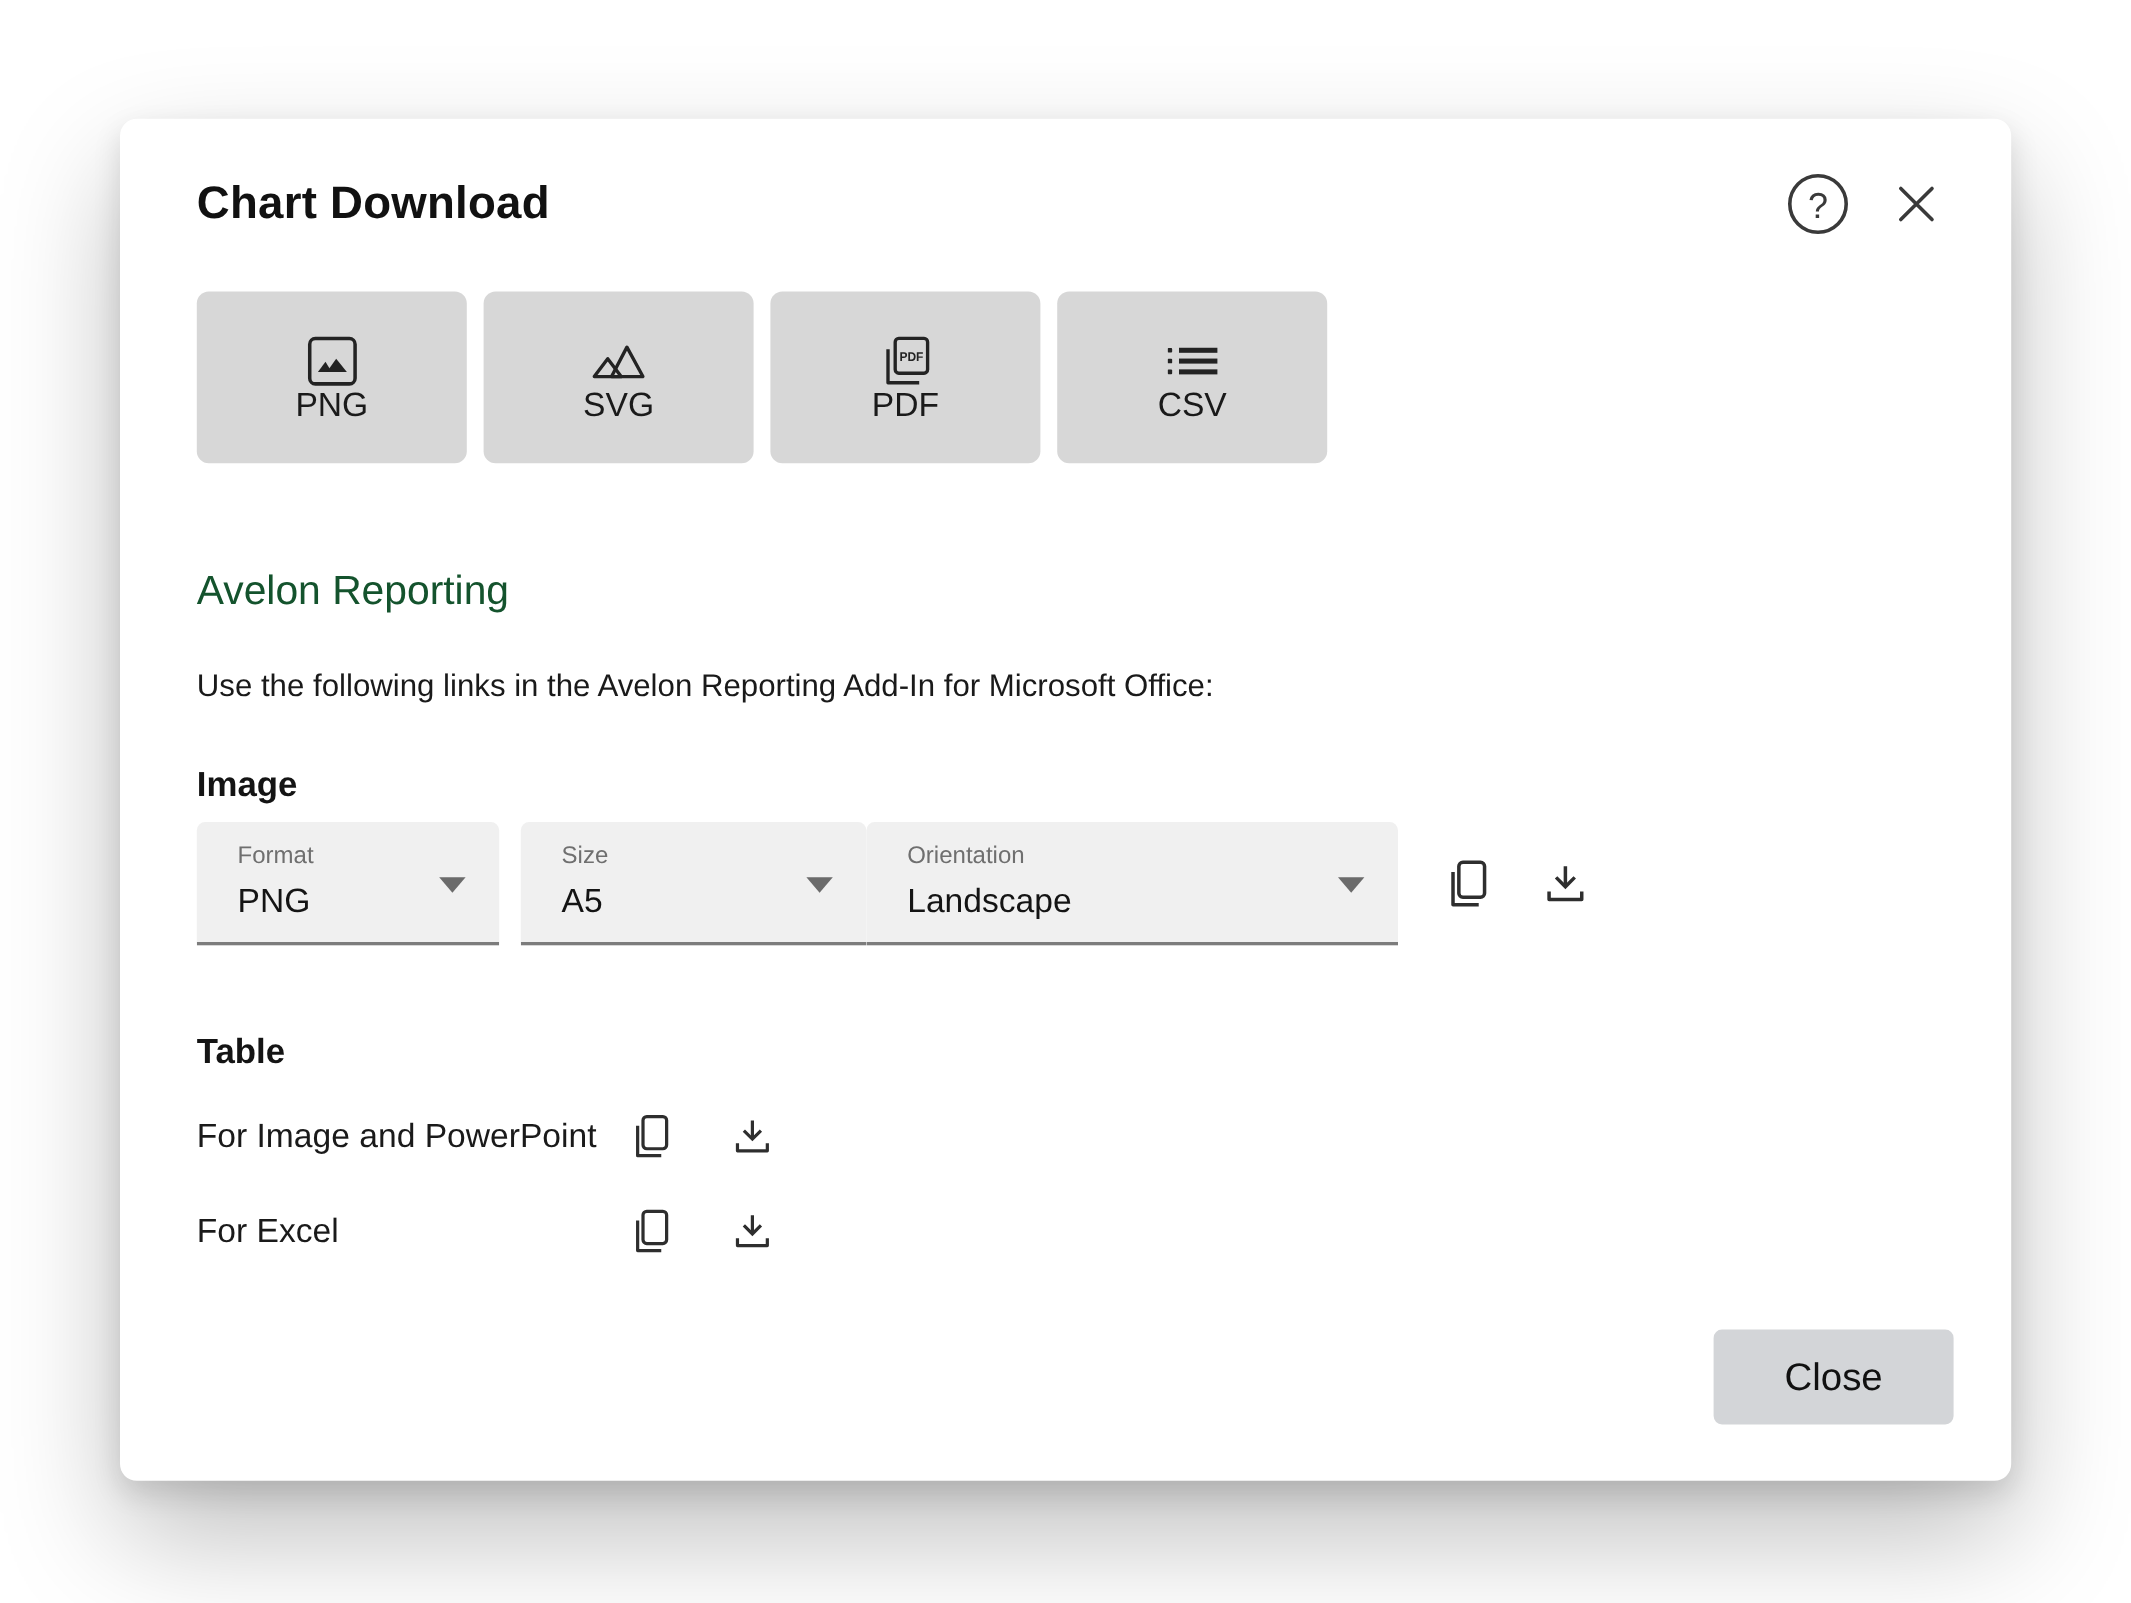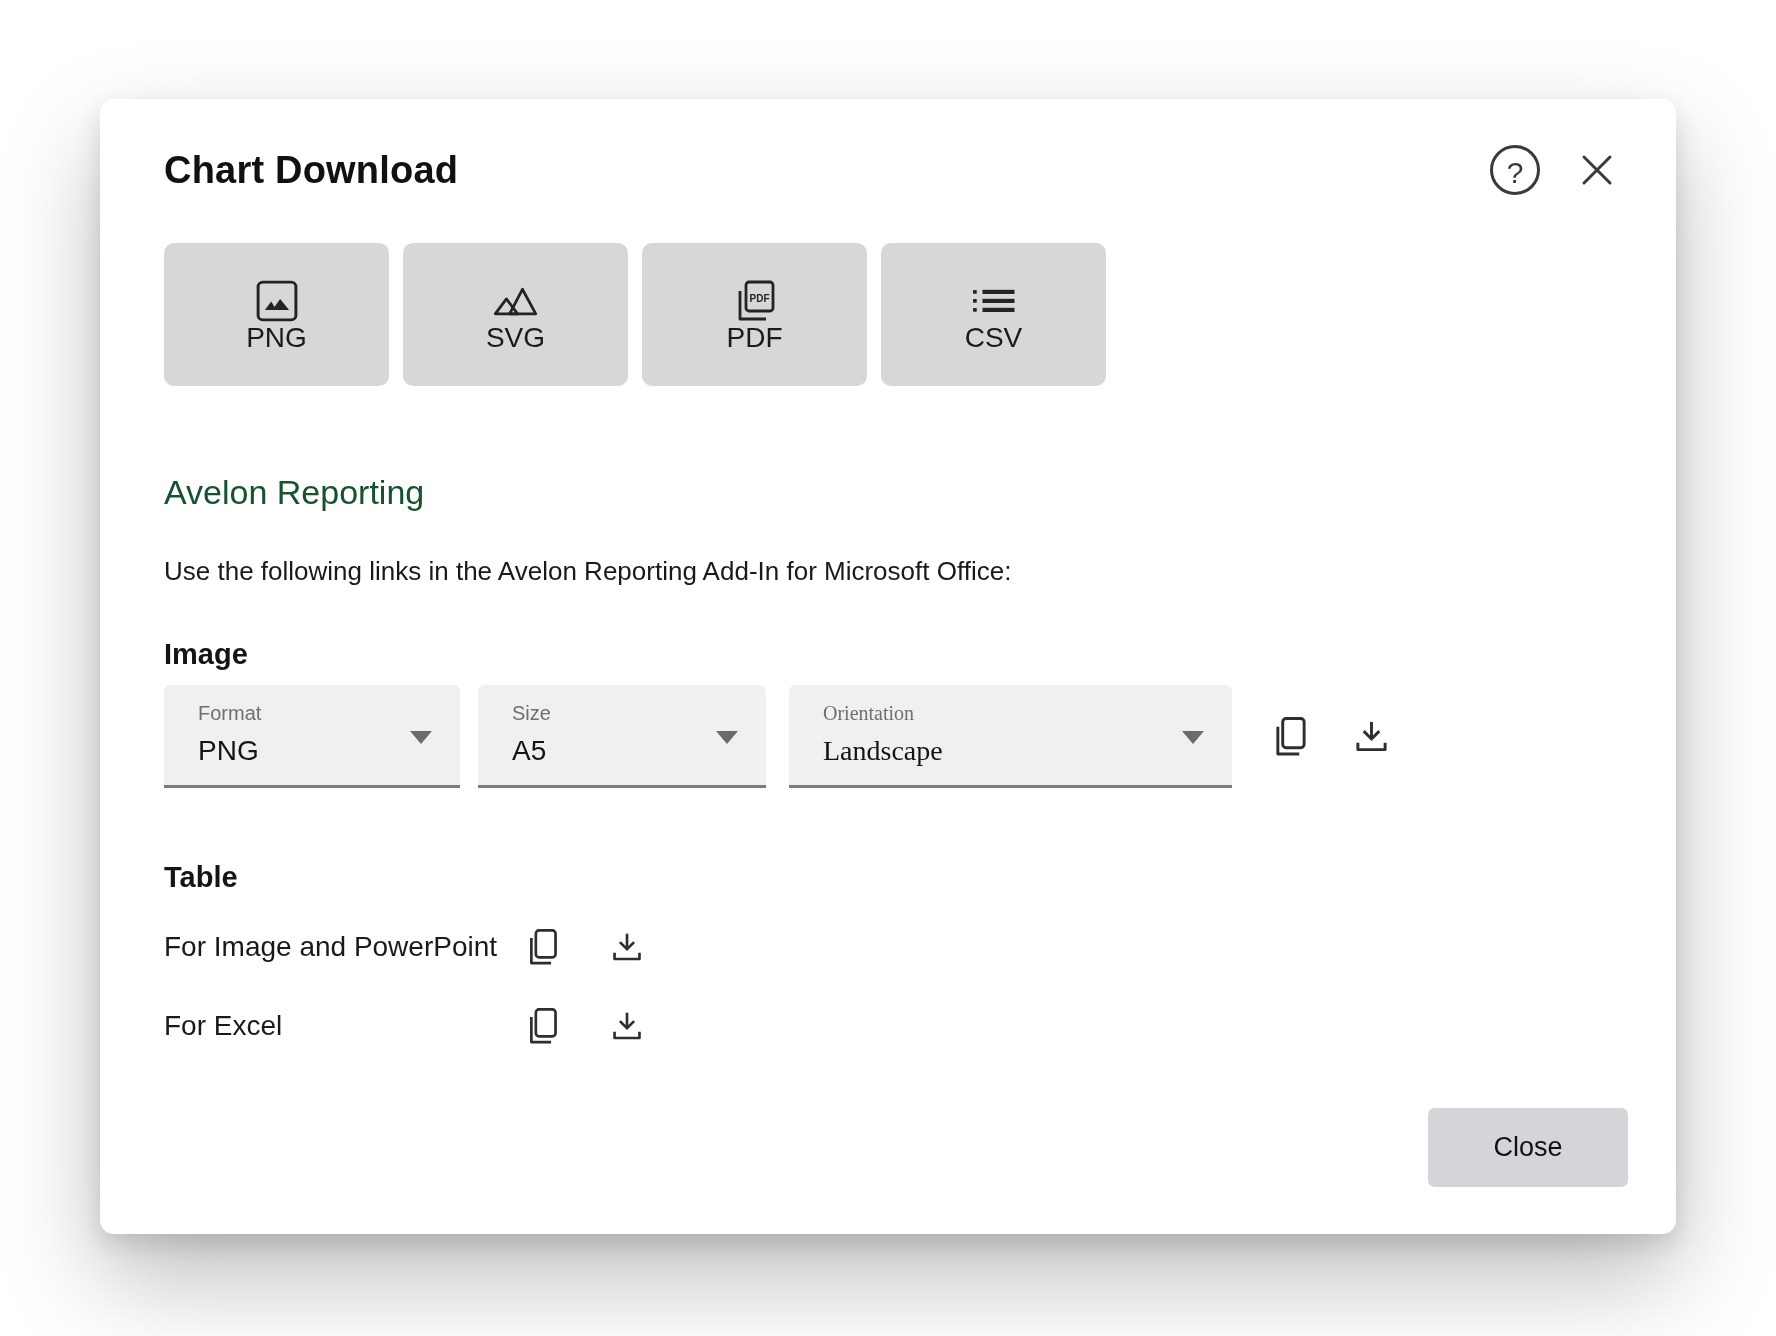--- a/index.html
+++ b/index.html
@@ -34,41 +34,41 @@
   .sec-heading{margin-top:86px;font-size:34px;font-weight:500;color:#14532d;line-height:1.2;}
   .body-text{margin-top:42px;font-size:26px;color:#1a1a1a;line-height:1.3;}
   .sub-heading{margin-top:48px;font-size:29px;font-weight:700;color:#141414;line-height:1.2;}
   
   .fields{display:flex;align-items:center;margin-top:14px;}
   .field{
     position:relative;height:103px;background:#f0f0f0;
     border-radius:7px 7px 0 0;border-bottom:3px solid #7c7c7c;
     box-sizing:border-box;padding:16px 0 0 34px;cursor:pointer;
   }
-  .field.w1{width:296px;}
+  .field.w1{width:252px;}
   .field.w2{width:288px;margin-left:18px;}
-  .field.w3{width:443px;margin-left:23px;font-family:Liberation Serif, serif;}
+  .field.w3{width:443px;}
   .field .flabel{font-size:20px;color:#6f6f6f;line-height:1.2;}
   .field .fvalue{font-size:28px;color:#141414;margin-top:9px;line-height:1.2;}
   .field .arrow{
     position:absolute;right:28px;top:46px;width:0;height:0;
     border-left:11px solid transparent;border-right:11px solid transparent;
     border-top:13px solid #6b6b6b;
   }
   .inline-actions{display:flex;align-items:center;margin-left:40px;gap:44px;}
   
   .trow{display:flex;align-items:center;margin-top:28px;height:48px;}
   .trow + .trow{margin-top:31px;}
   .trow .rlabel{width:362px;font-size:28px;color:#1a1a1a;}
   .trow .acts{display:flex;align-items:center;gap:50px;}
   
   .close-btn{
     position:absolute;right:48px;bottom:47px;width:200px;height:79px;
     background:#d3d5d8;border:none;border-radius:7px;cursor:pointer;
-    font-family:inherit;font-size:27px;color:#111;
+    font-family:inherit;font-size:32px;color:#111;
   }
   svg{display:block;}
 </style>
 </head>
 <body>
 
 <div class="stage">
   <div class="dialog">
 
     <div class="hdr">

